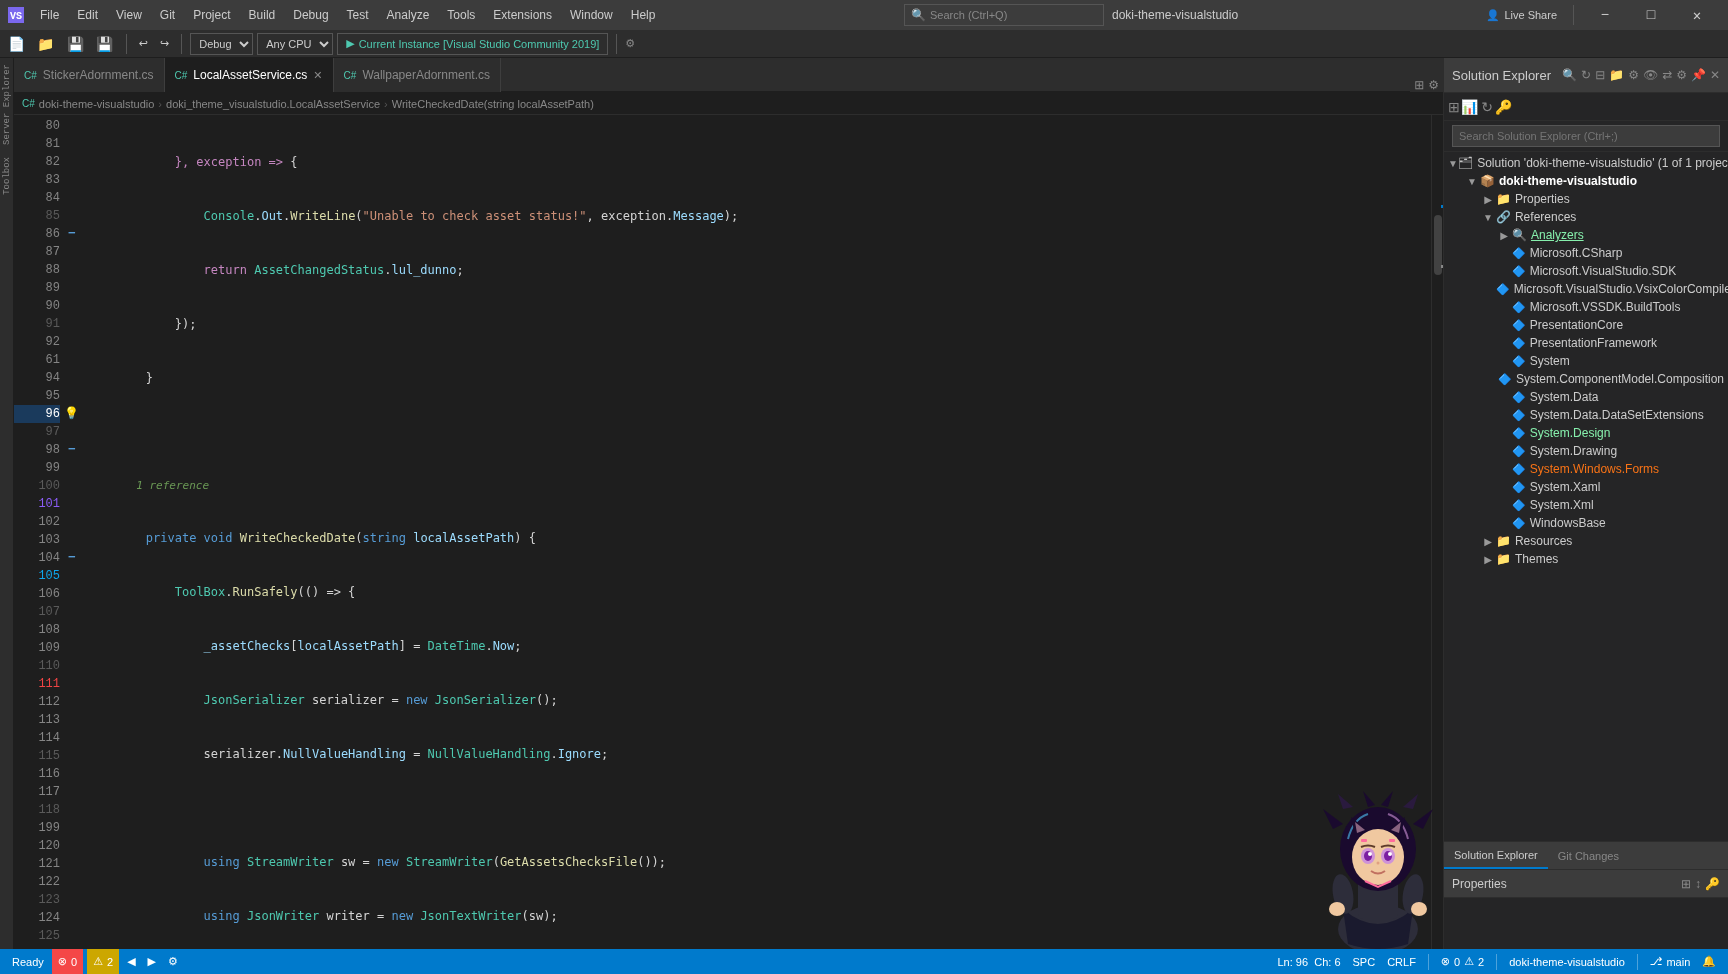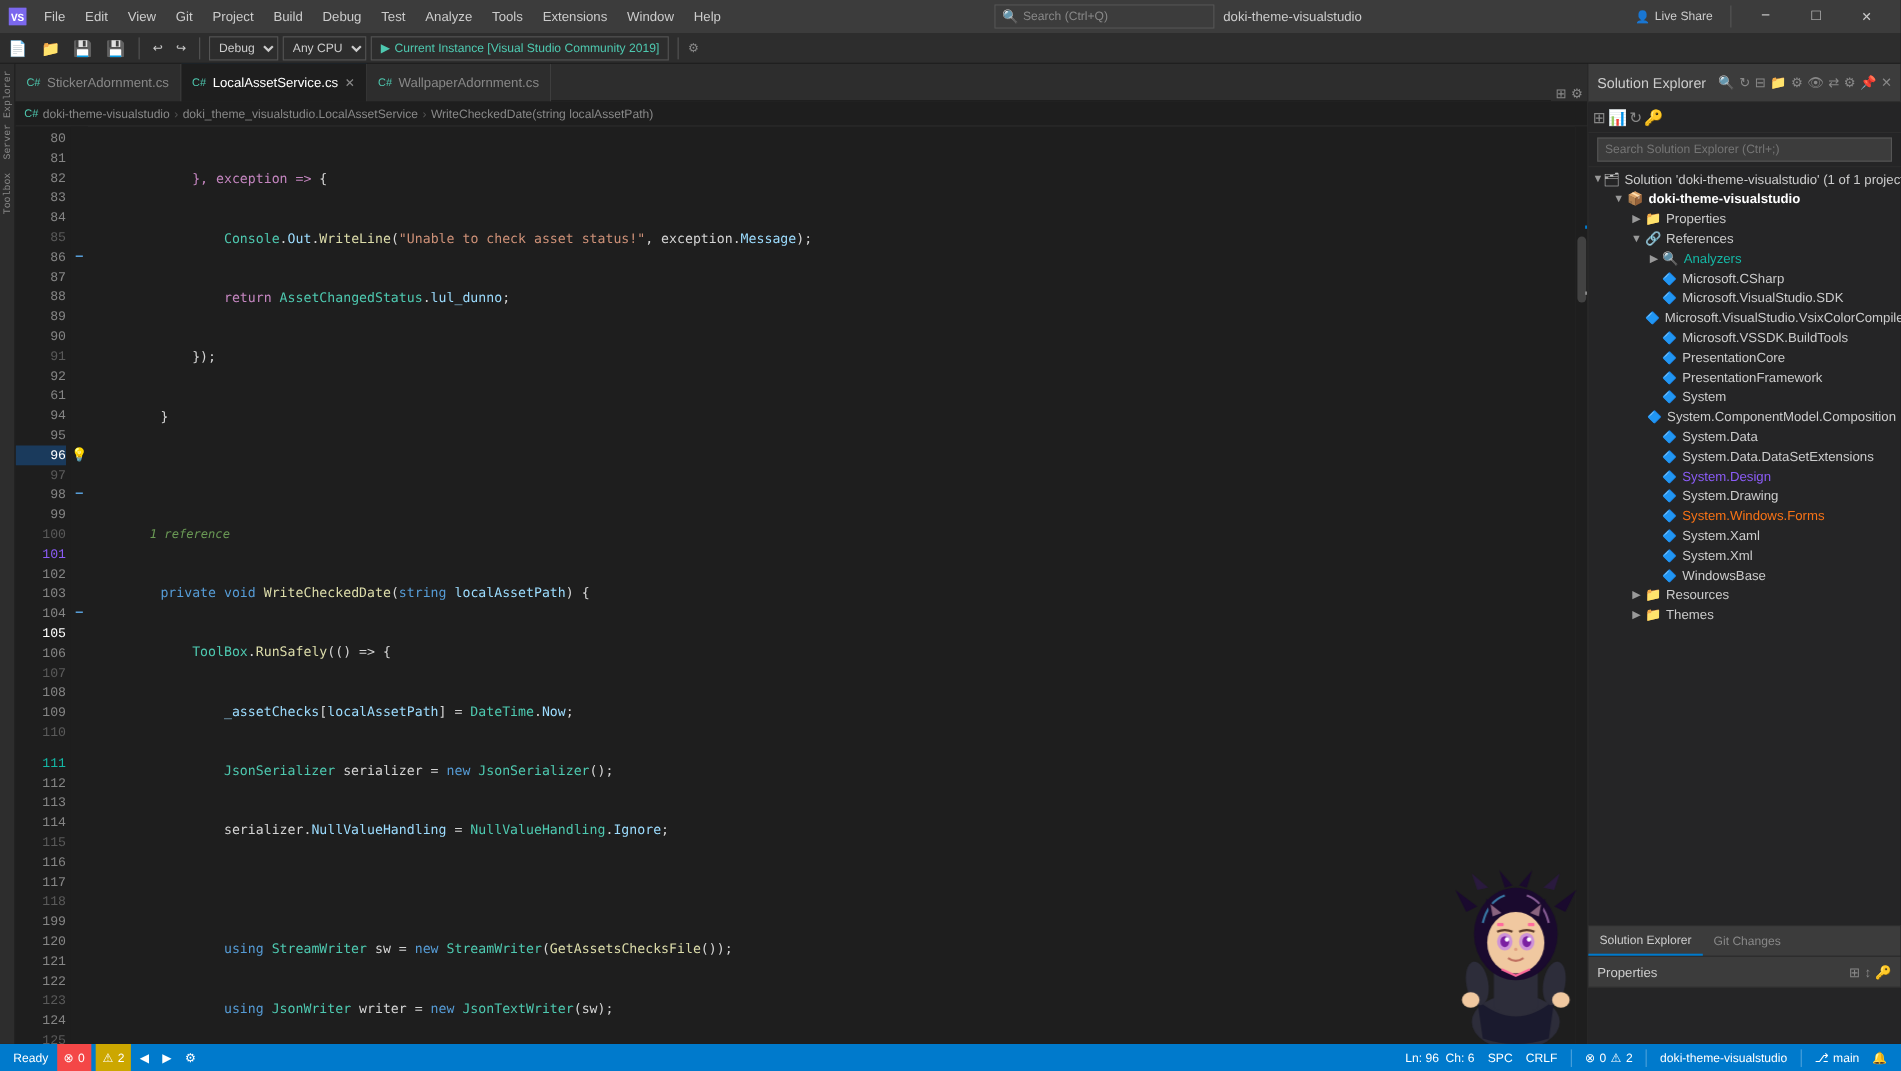--- a/index.html
+++ b/index.html
@@ -194,27 +194,27 @@
           <div style="line-height:18px; color:#858585;">95</div>
           <div style="line-height:18px; color:#ffffff; background:#1a3a5c;">96</div>
           <div style="line-height:18px;">97</div>
           <div style="line-height:18px; color:#858585;">98</div>
           <div style="line-height:18px; color:#858585;">99</div>
           <div style="line-height:18px;">100</div>
           <div style="line-height:18px; color:#8b5cf6;">101</div>
           <div style="line-height:18px; color:#858585;">102</div>
           <div style="line-height:18px; color:#858585;">103</div>
           <div style="line-height:18px; color:#858585;">104</div>
-          <div style="line-height:18px; color:#ffffff;">105</div>
+          <div style="line-height:18px; color:#0ea5e9;">105</div>
           <div style="line-height:18px; color:#858585;">106</div>
           <div style="line-height:18px;">107</div>
           <div style="line-height:18px; color:#858585;">108</div>
           <div style="line-height:18px; color:#858585;">109</div>
           <div style="line-height:18px;">110</div>
-          <div style="line-height:18px; color:#14b8a6;margin-top:10px;">111</div>
+          <div style="line-height:18px; color:#ef4444;">111</div>
           <div style="line-height:18px; color:#858585;">112</div>
           <div style="line-height:18px; color:#858585;">113</div>
           <div style="line-height:18px; color:#858585;">114</div>
           <div style="line-height:18px;">115</div>
           <div style="line-height:18px; color:#858585;">116</div>
           <div style="line-height:18px; color:#858585;">117</div>
           <div style="line-height:18px;">118</div>
           <div style="line-height:18px; color:#858585;">199</div>
           <div style="line-height:18px; color:#858585;">120</div>
           <div style="line-height:18px; color:#858585;">121</div>
@@ -389,21 +389,21 @@
 
       <div class="tree-item" style="padding:2px 4px; padding-left:36px; display:flex; align-items:center; white-space:nowrap; cursor:pointer;">
         <span style="display:inline-block; width:16px; text-align:center; color:#999; font-size:10px;">▼</span>
         <span style="color:#b5cea8; margin-right:4px; font-size:12px;">🔗</span>
         <span style="color:#ccc;">References</span>
       </div>
 
       <div class="tree-item" style="padding:2px 4px; padding-left:52px; display:flex; align-items:center; white-space:nowrap; cursor:pointer;">
         <span style="display:inline-block; width:16px; text-align:center; color:#999; font-size:10px;">▶</span>
         <span style="color:#dcb67a; margin-right:4px; font-size:12px;">🔍</span>
-        <span style="color:#14b8a6;">Analyzers</span>
+        <span style="color:#86efac;text-decoration:underline;">Analyzers</span>
       </div>
 
       <div class="tree-item" style="padding:2px 4px; padding-left:52px; display:flex; align-items:center; white-space:nowrap; cursor:pointer;">
         <span style="display:inline-block; width:16px;"></span>
         <span style="color:#569cd6; margin-right:4px; font-size:11px;">🔷</span>
         <span style="color:#ccc;">Microsoft.CSharp</span>
       </div>
       <div class="tree-item" style="padding:2px 4px; padding-left:52px; display:flex; align-items:center; white-space:nowrap; cursor:pointer;">
         <span style="display:inline-block; width:16px;"></span>
         <span style="color:#569cd6; margin-right:4px; font-size:11px;">🔷</span>
@@ -445,21 +445,21 @@
         <span style="color:#ccc;">System.Data</span>
       </div>
       <div class="tree-item" style="padding:2px 4px; padding-left:52px; display:flex; align-items:center; white-space:nowrap; cursor:pointer;">
         <span style="display:inline-block; width:16px;"></span>
         <span style="color:#569cd6; margin-right:4px; font-size:11px;">🔷</span>
         <span style="color:#ccc;">System.Data.DataSetExtensions</span>
       </div>
       <div class="tree-item" style="padding:2px 4px; padding-left:52px; display:flex; align-items:center; white-space:nowrap; cursor:pointer;">
         <span style="display:inline-block; width:16px;"></span>
         <span style="color:#569cd6; margin-right:4px; font-size:11px;">🔷</span>
-        <span style="color:#8b5cf6;">System.Design</span>
+        <span style="color:#86efac;">System.Design</span>
       </div>
       <div class="tree-item" style="padding:2px 4px; padding-left:52px; display:flex; align-items:center; white-space:nowrap; cursor:pointer;">
         <span style="display:inline-block; width:16px;"></span>
         <span style="color:#569cd6; margin-right:4px; font-size:11px;">🔷</span>
         <span style="color:#ccc;">System.Drawing</span>
       </div>
       <div class="tree-item" style="padding:2px 4px; padding-left:52px; display:flex; align-items:center; white-space:nowrap; cursor:pointer;">
         <span style="display:inline-block; width:16px;"></span>
         <span style="color:#569cd6; margin-right:4px; font-size:11px;">🔷</span>
         <span style="color:#f97316;">System.Windows.Forms</span>

